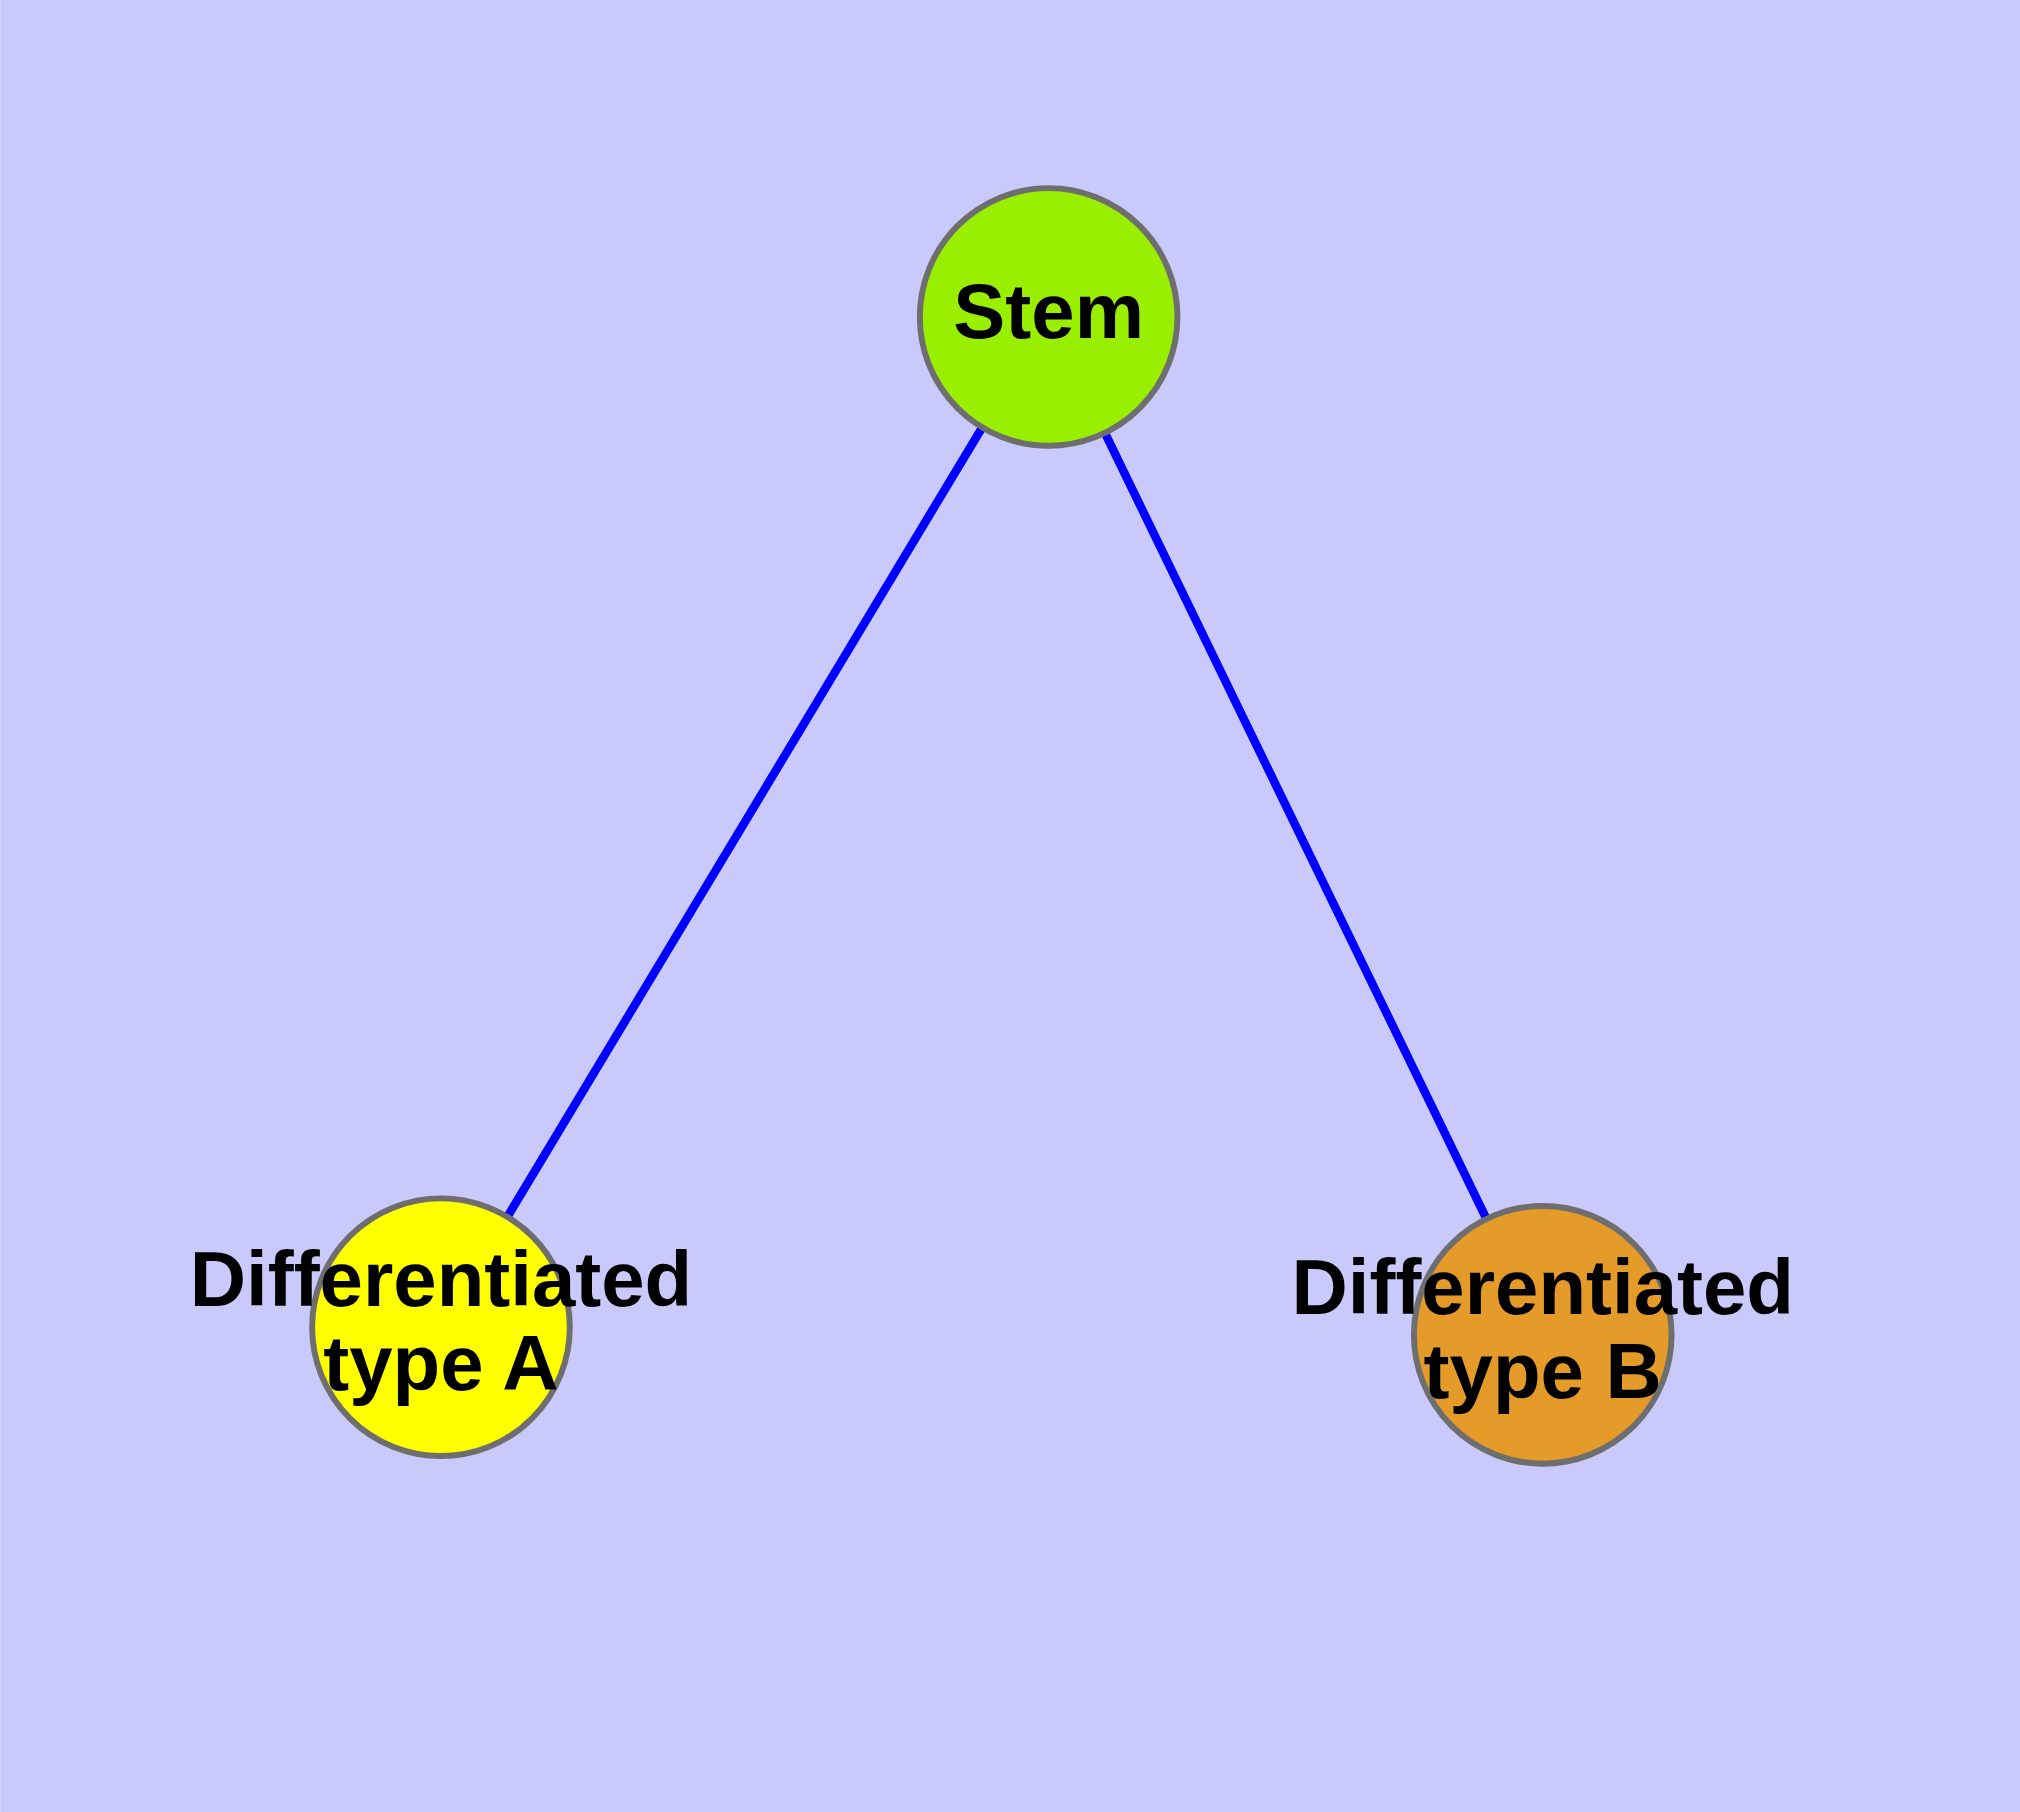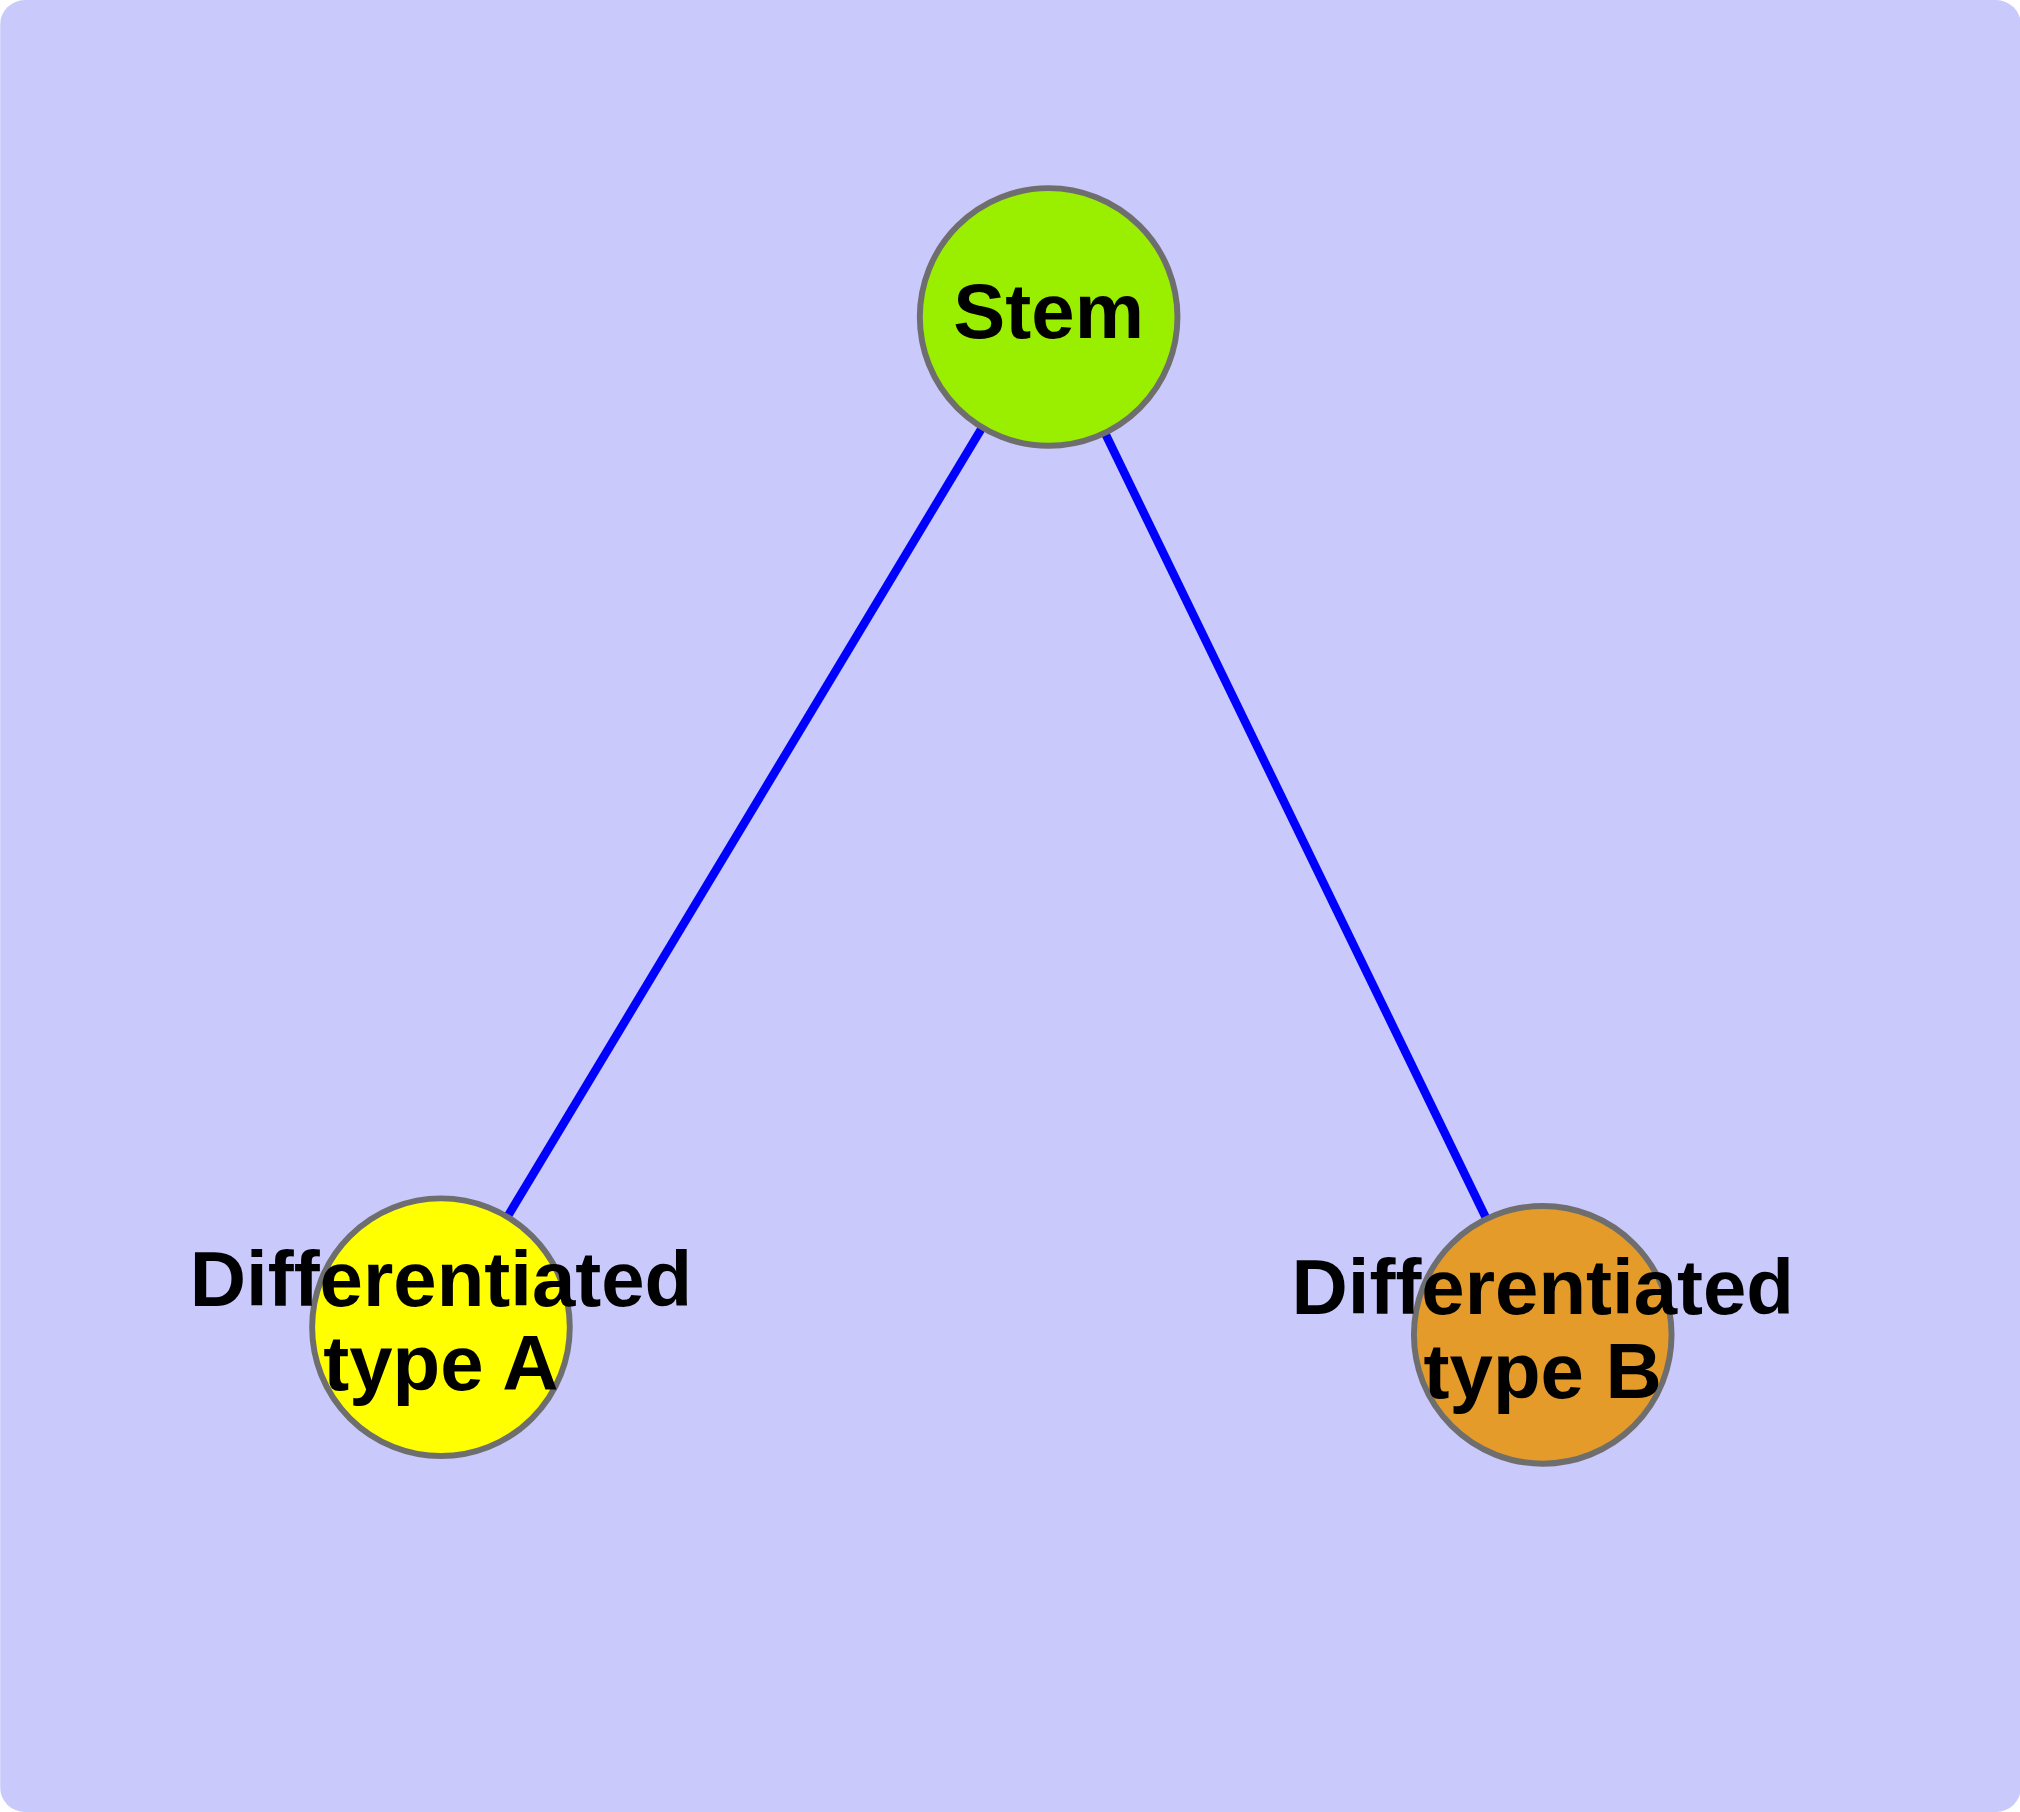--- a/index.html
+++ b/index.html
@@ -6,21 +6,20 @@
     margin: 0;
     padding: 0;
     background: #ffffff;
   }
   #canvas {
     position: relative;
     width: 2021px;
     height: 1812px;
     overflow: hidden;
     font-family: "Liberation Sans", "DejaVu Sans", sans-serif;
-    border-radius: 25px;
   }
   #graph-svg {
     position: absolute;
     top: 0;
     left: 0;
     width: 2021px;
     height: 1812px;
     display: block;
   }
   .node-label {

